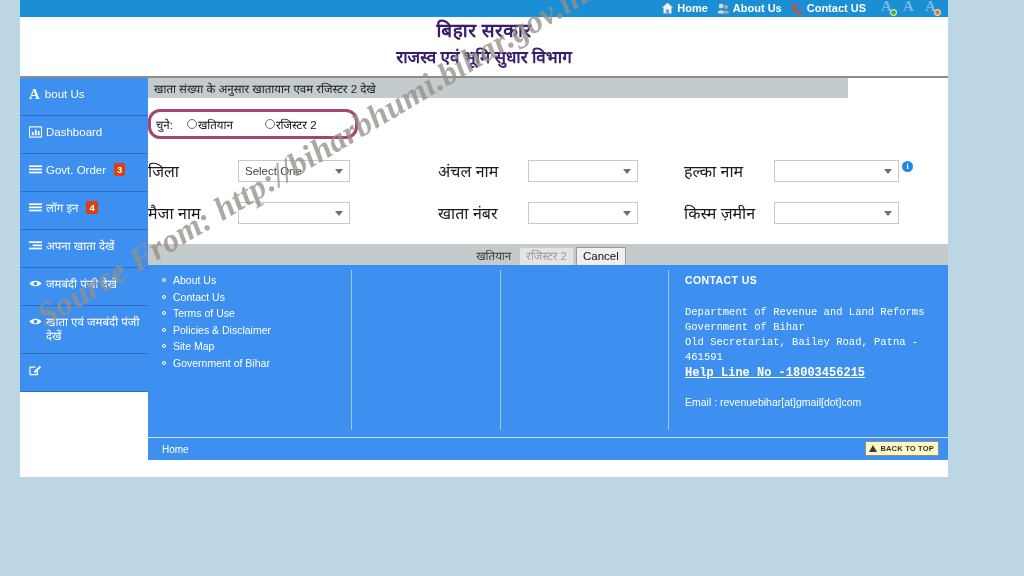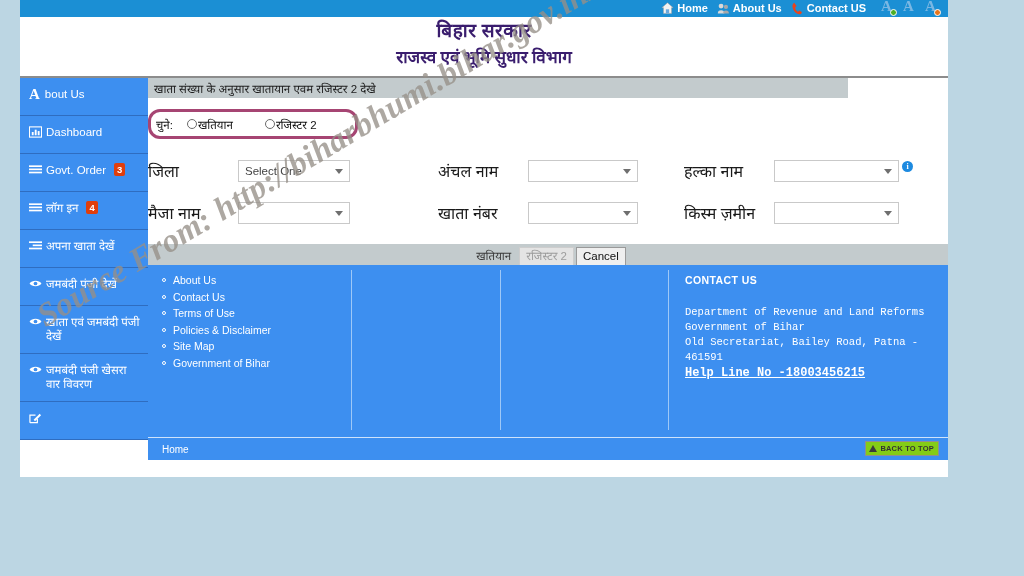--- a/index.html
+++ b/index.html
@@ -178,21 +178,21 @@
   .email { margin-top: 15px; font-size: 10.5px; }
   .fbottom {
     position: absolute; left: 0; bottom: 0; width: 100%; height: 23px;
     border-top: 1px solid #cfe3fb;
   }
   .fbottom .home {
     position: absolute; left: 14px; top: 6px; font-size: 10px; cursor: pointer;
   }
   .backtotop {
     position: absolute; right: 9px; top: 3px;
-    background: #84cc16; border: 1px solid #8f8f8f; color: #333;
+    background: #fef9c3; border: 1px solid #8f8f8f; color: #333;
     font-size: 7.5px; font-weight: bold; letter-spacing: .2px;
     padding: 2px 4px 2px 3px; display: flex; align-items: center; gap: 3px;
     cursor: pointer;
   }
   .uptri { width: 0; height: 0; border-left: 4px solid transparent;
            border-right: 4px solid transparent; border-bottom: 7px solid #3b3b3b; }
 
   
   .watermark {
     position: absolute; left: 40px; top: 300px;
@@ -329,29 +329,20 @@
     <div class="side-item">
       <span class="si-ico">
         <svg viewBox="0 0 14 10" width="13" height="11">
           <path d="M0.6 5 C3 1 11 1 13.4 5 C11 9 3 9 0.6 5 Z" fill="#fff"></path>
           <circle cx="7" cy="5" r="2" fill="#3d8ff0"></circle>
         </svg>
       </span>
       <span class="lbl">खाता एवं जमबंदी पंजी देखें</span>
     </div>
 
-    <div class="side-item">
-      <span class="si-ico">
-        <svg viewBox="0 0 14 10" width="13" height="11">
-          <path d="M0.6 5 C3 1 11 1 13.4 5 C11 9 3 9 0.6 5 Z" fill="#fff"></path>
-          <circle cx="7" cy="5" r="2" fill="#3d8ff0"></circle>
-        </svg>
-      </span>
-      <span class="lbl">जमबंदी पंजी खेसरा वार विवरण</span>
-    </div>
 
     <div class="side-item">
       <span class="si-ico">
         <svg viewBox="0 0 14 12" width="13" height="12">
           <path d="M1 11 L1 3 L7 3" fill="none" stroke="#fff" stroke-width="1.3"></path>
           <path d="M1 11 L9 11 L9 7" fill="none" stroke="#fff" stroke-width="1.3"></path>
           <path d="M5 8 L11.5 1.5 L13 3 L6.5 9.5 Z" fill="#fff"></path>
         </svg>
       </span>
     </div>
@@ -474,20 +465,21 @@
       <div class="fdiv" style="left:520px"></div>
 
       <div class="fcol" style="left:537px; width:250px">
         <div class="contact-title">CONTACT US</div>
         <div class="contact-body">
           <div>Department of Revenue and Land Reforms</div>
           <div>Government of Bihar</div>
           <div>Old Secretariat, Bailey Road, Patna - 461591</div>
           <div class="helpline">Help Line No -18003456215</div>
         </div>
+        <div class="email">Email : revenuebihar[at]gmail[dot]com</div>
       </div>
     </div>
 
     <div class="fbottom">
       <span class="home">Home</span>
       <span class="backtotop">
         <span class="uptri"></span>
         <span>BACK TO TOP</span>
       </span>
     </div>

